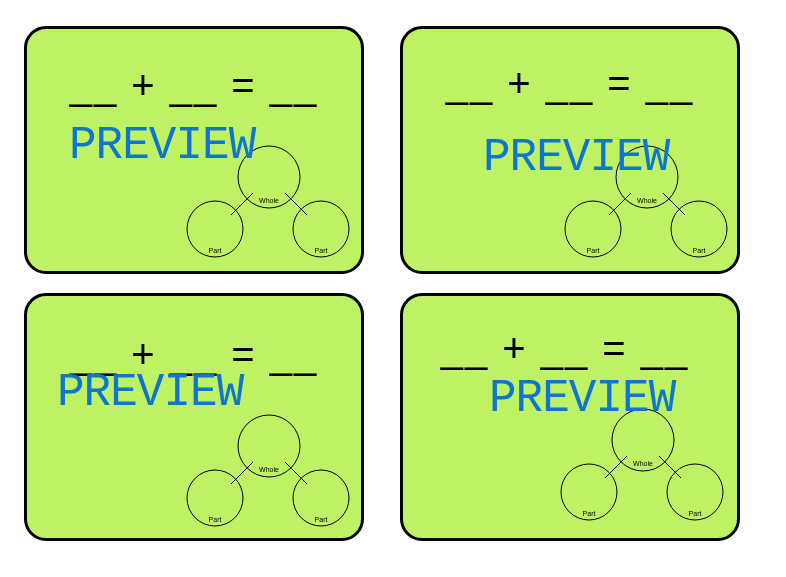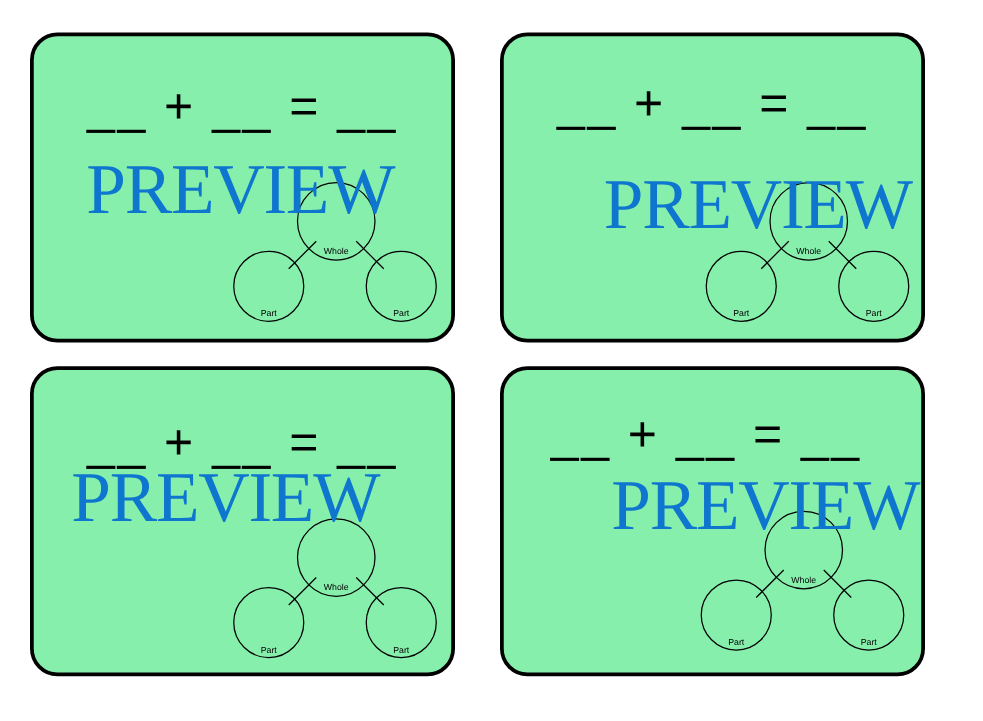--- a/index.html
+++ b/index.html
@@ -19,21 +19,21 @@
     overflow: hidden;
   }
 
   
   .card {
     position: absolute;
     width: 340px;
     height: 248px;
     border: 3px solid #000000;
     border-radius: 22px;
-    background: #86efac;
+    background: #bef264;
     box-sizing: border-box;
     overflow: visible;
   }
   .card.r1c1 { left: 24px;  top: 26px;  }
   .card.r1c2 { left: 400px; top: 26px;  }
   .card.r2c1 { left: 24px;  top: 293px; }
   .card.r2c2 { left: 400px; top: 293px; }
 
   
   .equation {
@@ -70,22 +70,22 @@
     font-family: "Liberation Sans", sans-serif;
     font-size: 7px;
     fill: #000000;
   }
 
   
   .watermark {
     position: absolute;
     top: 90px;
     left: 44px;
-    font-family: Liberation Serif, serif;
-    font-size: 57px;
+    font-family: Liberation Mono, monospace;
+    font-size: 46px;
     line-height: 1;
     font-weight: 400;
     letter-spacing: -1px;
     white-space: nowrap;
     user-select: none;
   }
   .card.r1c1 .watermark { top: 94px;  left: 42px; }
   .card.r1c2 .watermark { top: 106px; left: 80px; }
   .card.r2c1 .watermark { top: 74px;  left: 30px; }
   .card.r2c2 .watermark { top: 80px;  left: 86px; }

